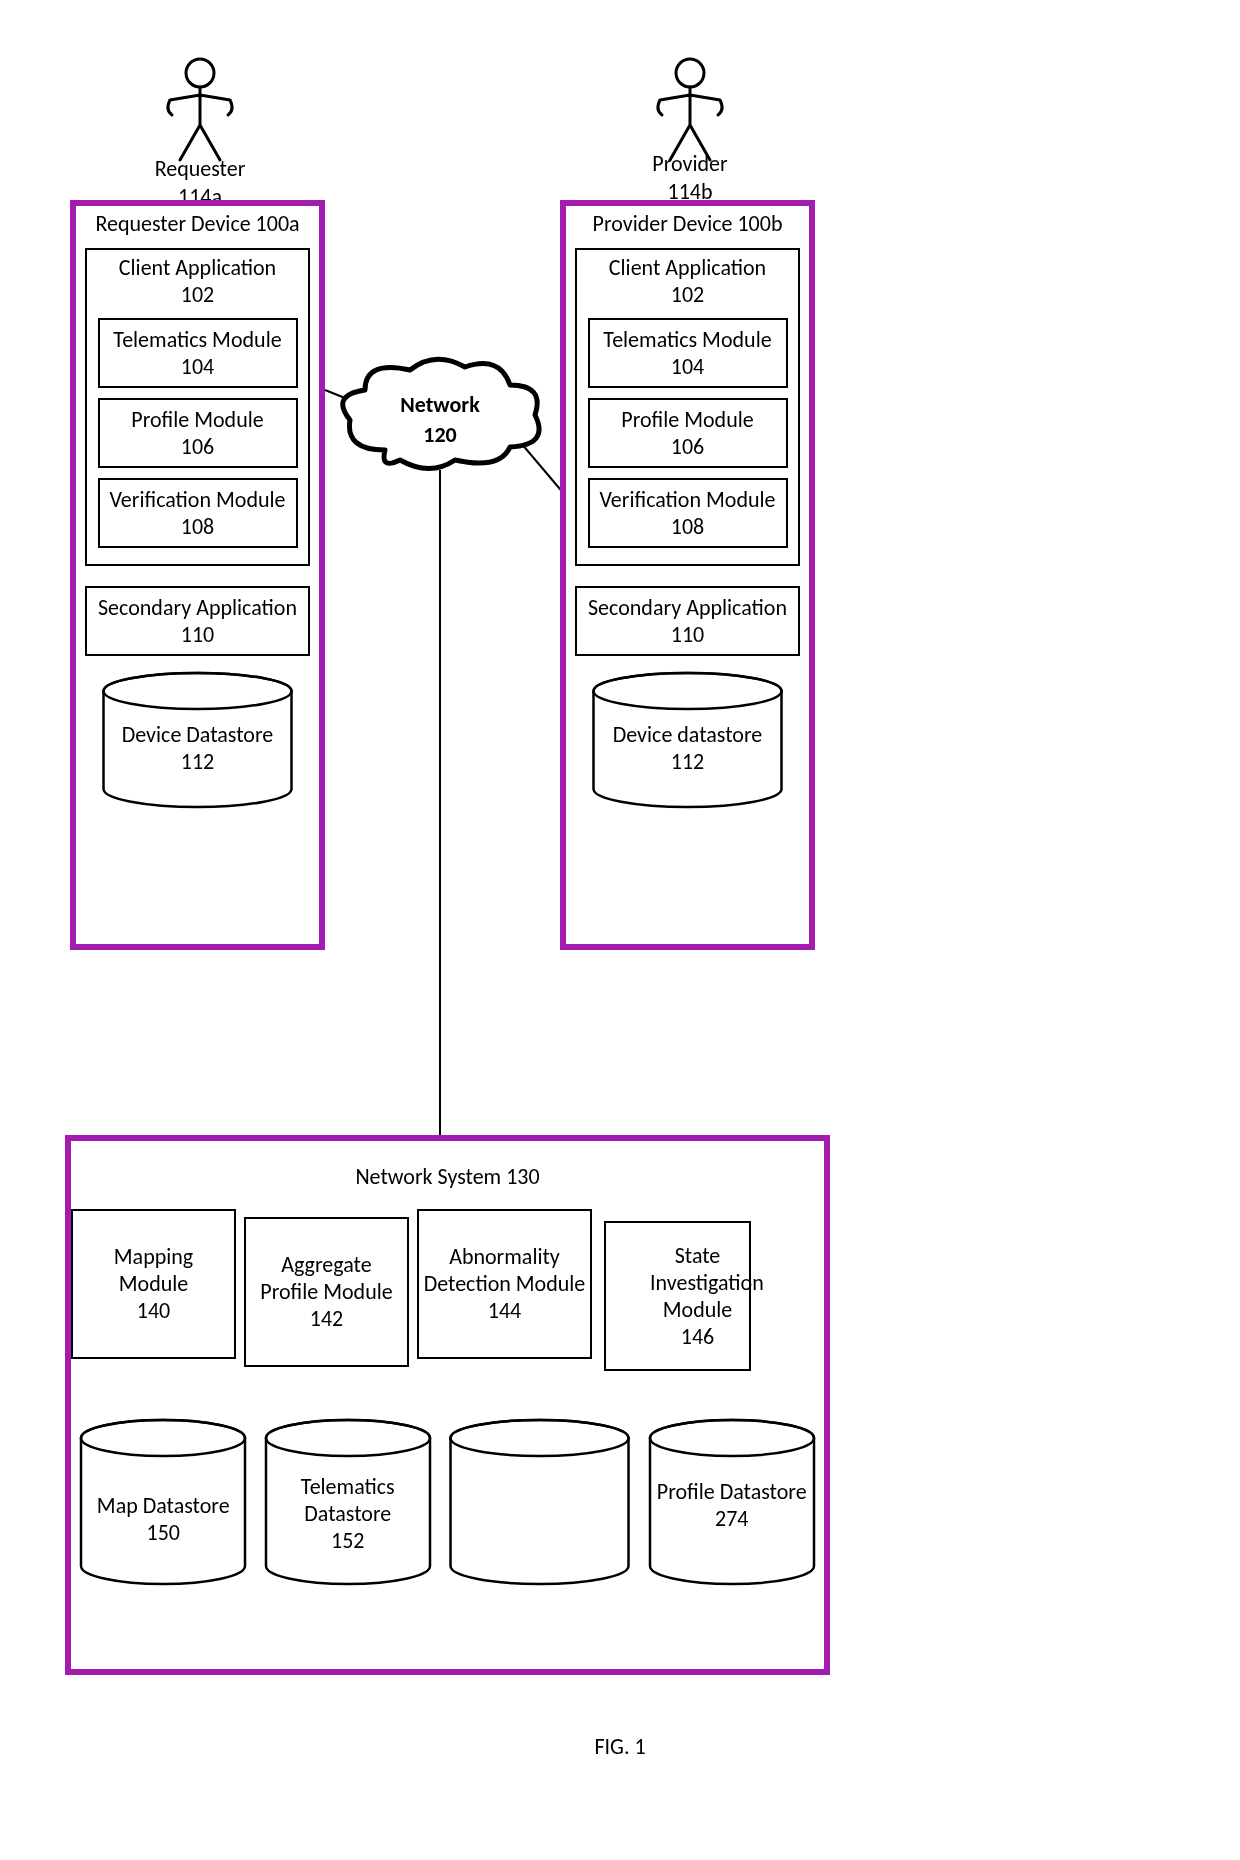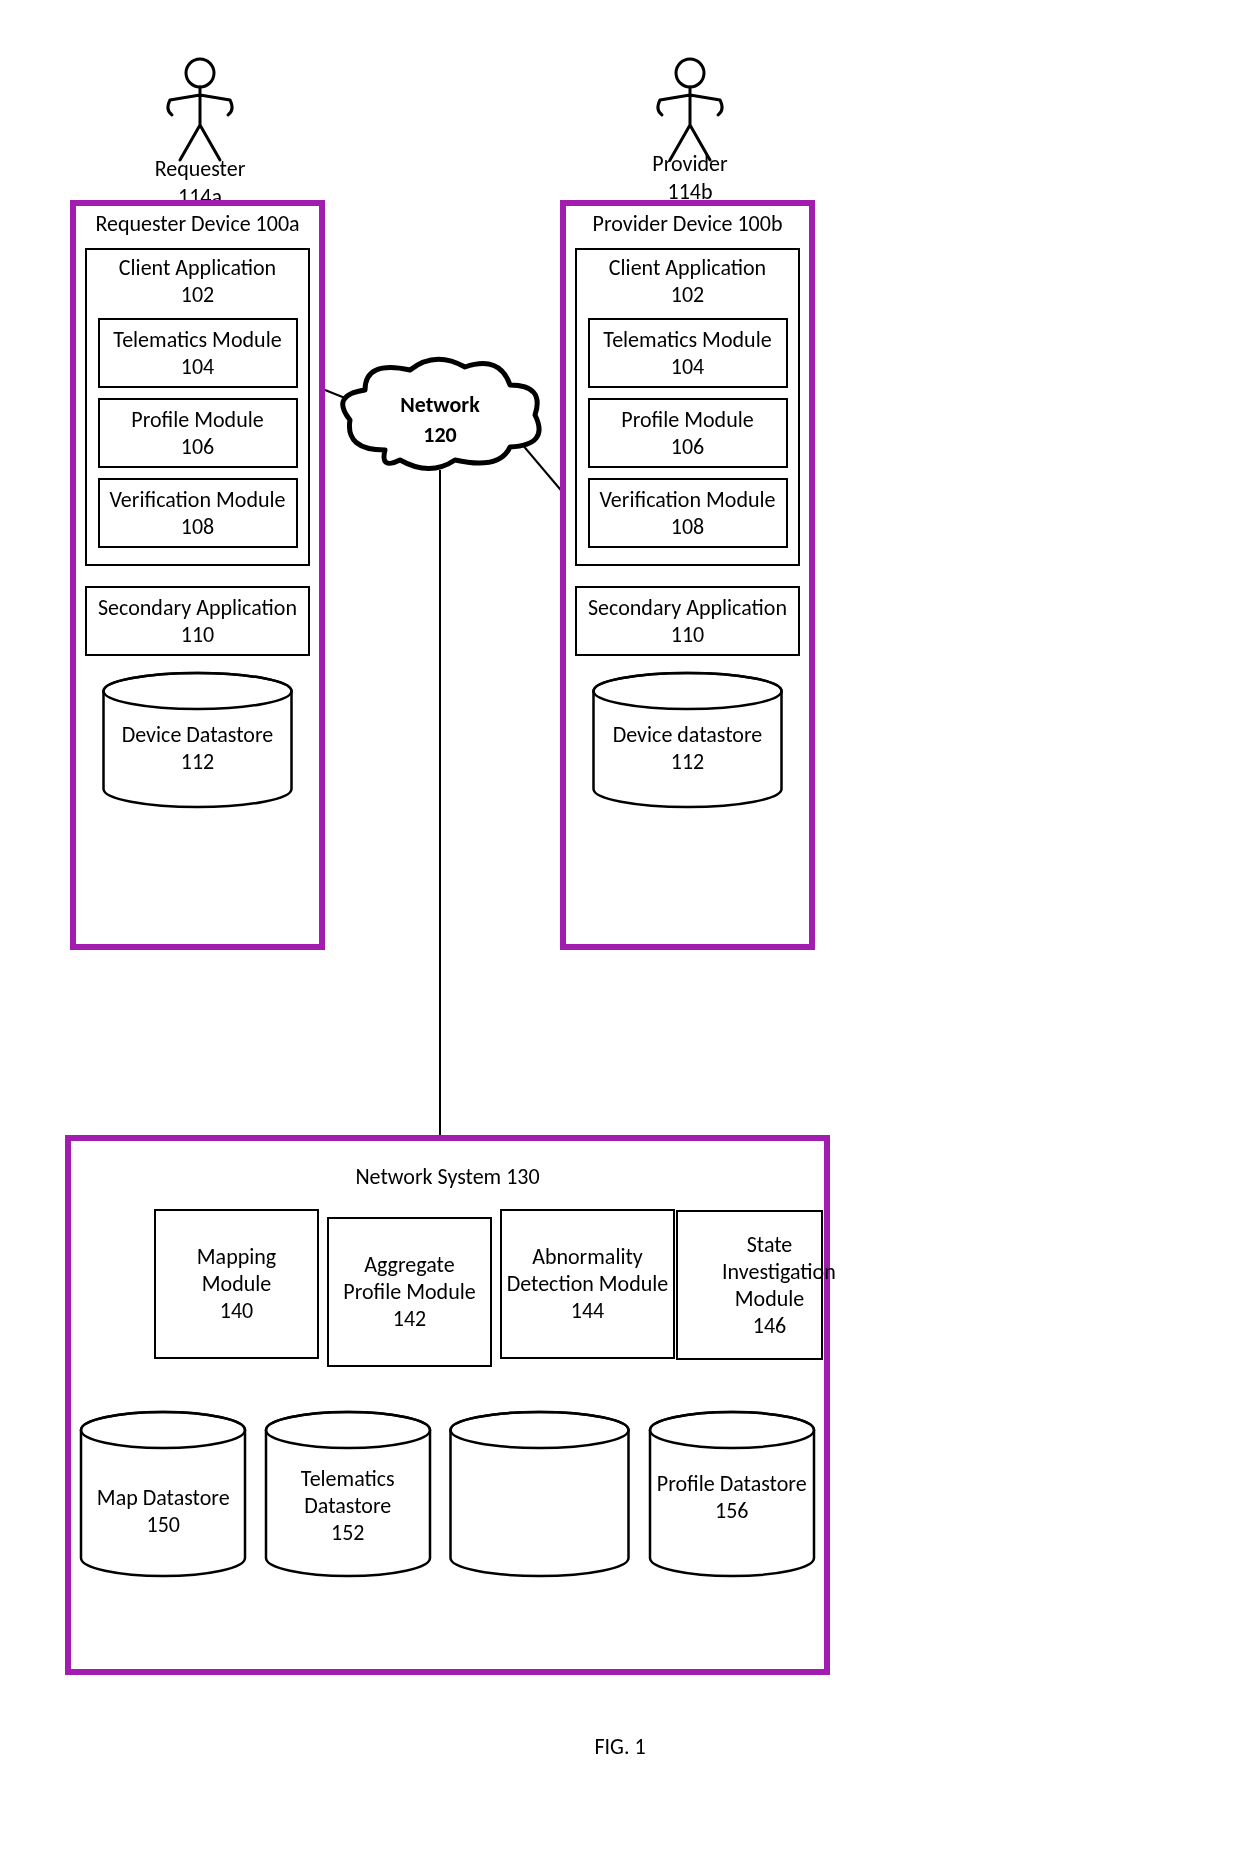--- a/index.html
+++ b/index.html
@@ -196,34 +196,34 @@
                Q95 122 65 105
                Q45 115 50 95 Z" fill="#fff" stroke="#000" stroke-width="5" stroke-linejoin="round"></path>
     </svg>
     <div class="label">Network</div>
     <div class="num label">120</div>
   </div>
 
   <div class="box" style="left:65px; top:1135px; width:765px; height:540px;">
     <div class="label" style="margin-top:22px;">Network System 130</div>
 
-    <div style="display:flex; justify-content:flex-end; margin-top:18px;">
+    <div style="display:flex; justify-content:flex-start; margin-top:18px;">
       <div class="inner-box" style="width:165px; height:150px; display:flex; flex-direction:column; justify-content:center; margin:0;">
         <div>Mapping Module</div>
         <div>140</div>
       </div>
       <div class="inner-box" style="width:165px; height:150px; display:flex; flex-direction:column; justify-content:center; margin:8px;">
         <div>Aggregate Profile Module</div>
         <div>142</div>
       </div>
       <div class="inner-box" style="width:175px; height:150px; display:flex; flex-direction:column; justify-content:center; margin:0;">
         <div>Abnormality Detection Module</div>
         <div>144</div>
       </div>
-      <div class="inner-box" style="width:147px; height:150px; display:flex; flex-direction:column; justify-content:center; margin:1px;padding-left:44px;">
+      <div class="inner-box" style="width:147px; height:150px; display:flex; flex-direction:column; justify-content:center; margin:12px;padding-left:44px;">
         <div>State Investigation Module</div>
         <div>146</div>
       </div>
     </div>
 
     <div style="display:flex; justify-content:space-evenly; margin-top:35px;">
       <div class="cyl" style="width:170px; height:170px;">
         <svg viewBox="0 0 170 170">
           <ellipse cx="85" cy="20" rx="82" ry="18" fill="#fff" stroke="#000" stroke-width="2.5"></ellipse>
           <path d="M3 20 L3 148 A82 18 0 0 0 167 148 L167 20" fill="#fff" stroke="#000" stroke-width="2.5"></path>
@@ -253,21 +253,21 @@
         </svg>
       </div>
       <div class="cyl" style="width:170px; height:170px;">
         <svg viewBox="0 0 170 170">
           <ellipse cx="85" cy="20" rx="82" ry="18" fill="#fff" stroke="#000" stroke-width="2.5"></ellipse>
           <path d="M3 20 L3 148 A82 18 0 0 0 167 148 L167 20" fill="#fff" stroke="#000" stroke-width="2.5"></path>
           <ellipse cx="85" cy="20" rx="82" ry="18" fill="none" stroke="#000" stroke-width="2.5"></ellipse>
         </svg>
         <div class="cyl-label" style="top:60px;">
           <div>Profile Datastore</div>
-          <div>156</div>
+          <div>274</div>
         </div>
       </div>
     </div>
   </div>
 
   <div class="figcap" style="top:1695px;">FIG. 1</div>
 
 </div>
 
 </body></html>

